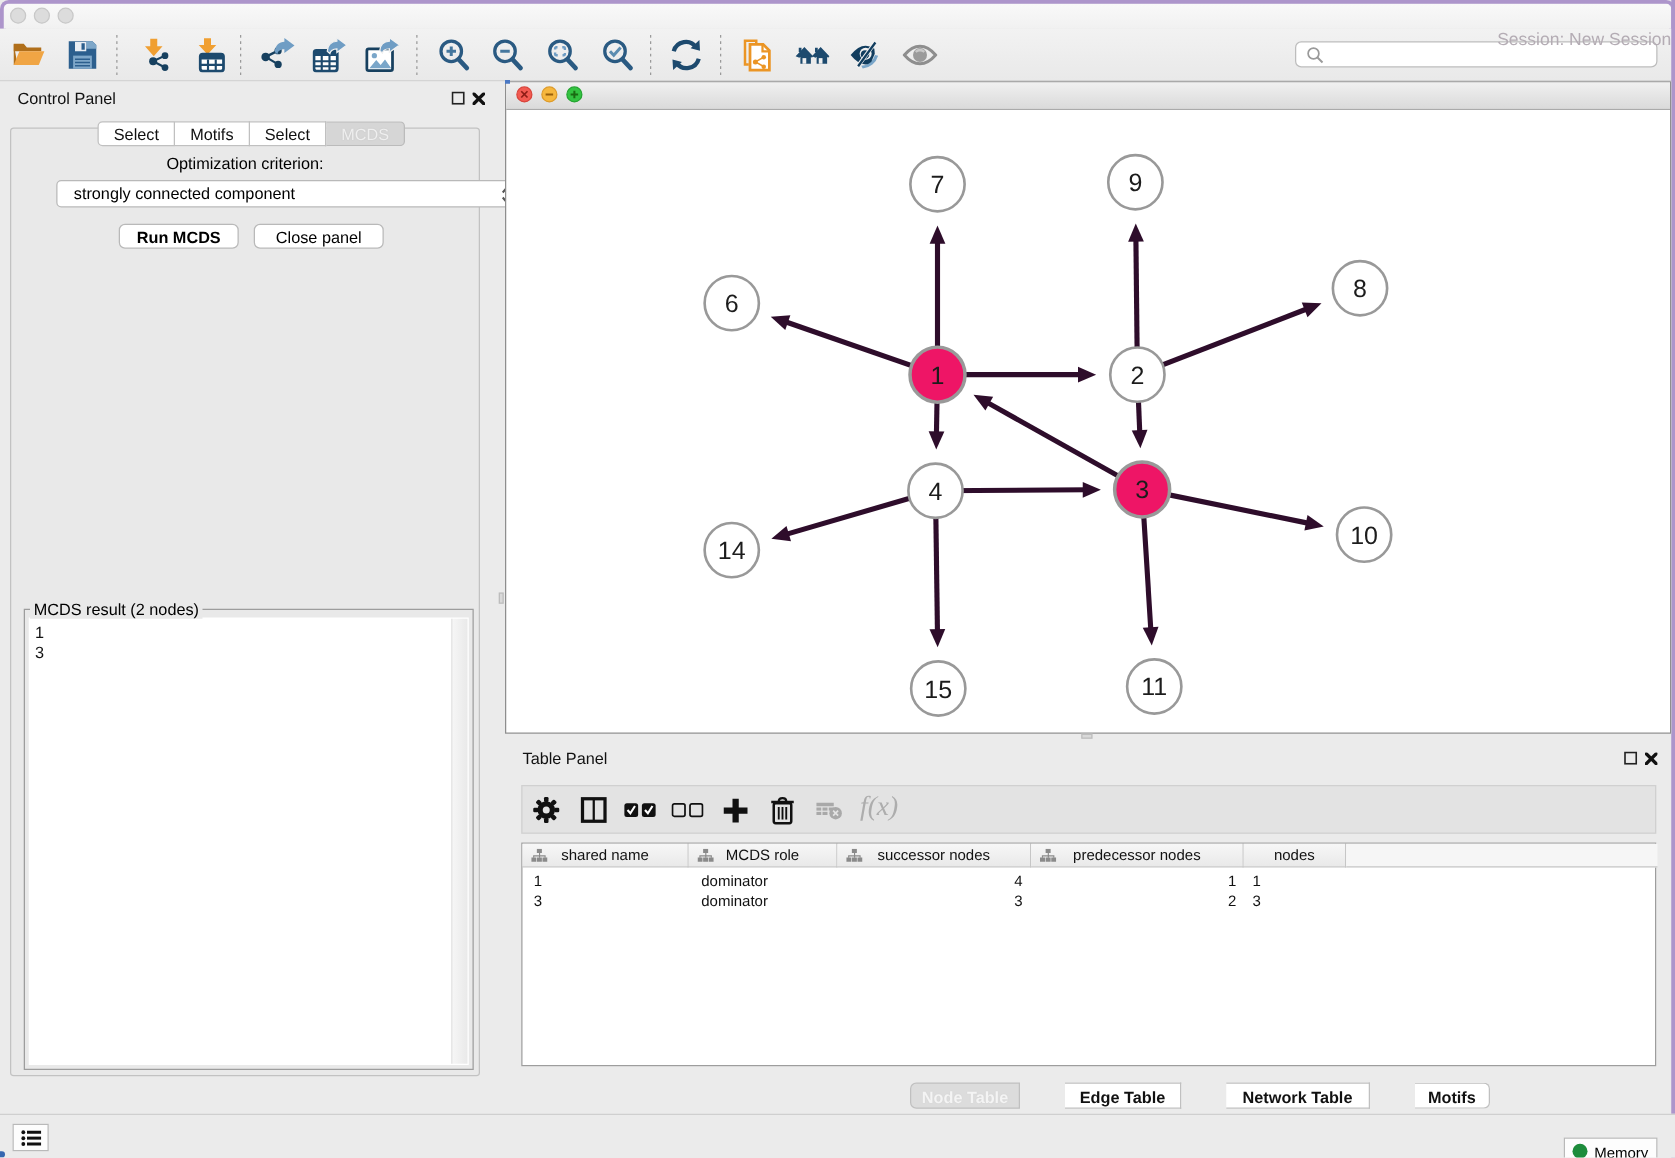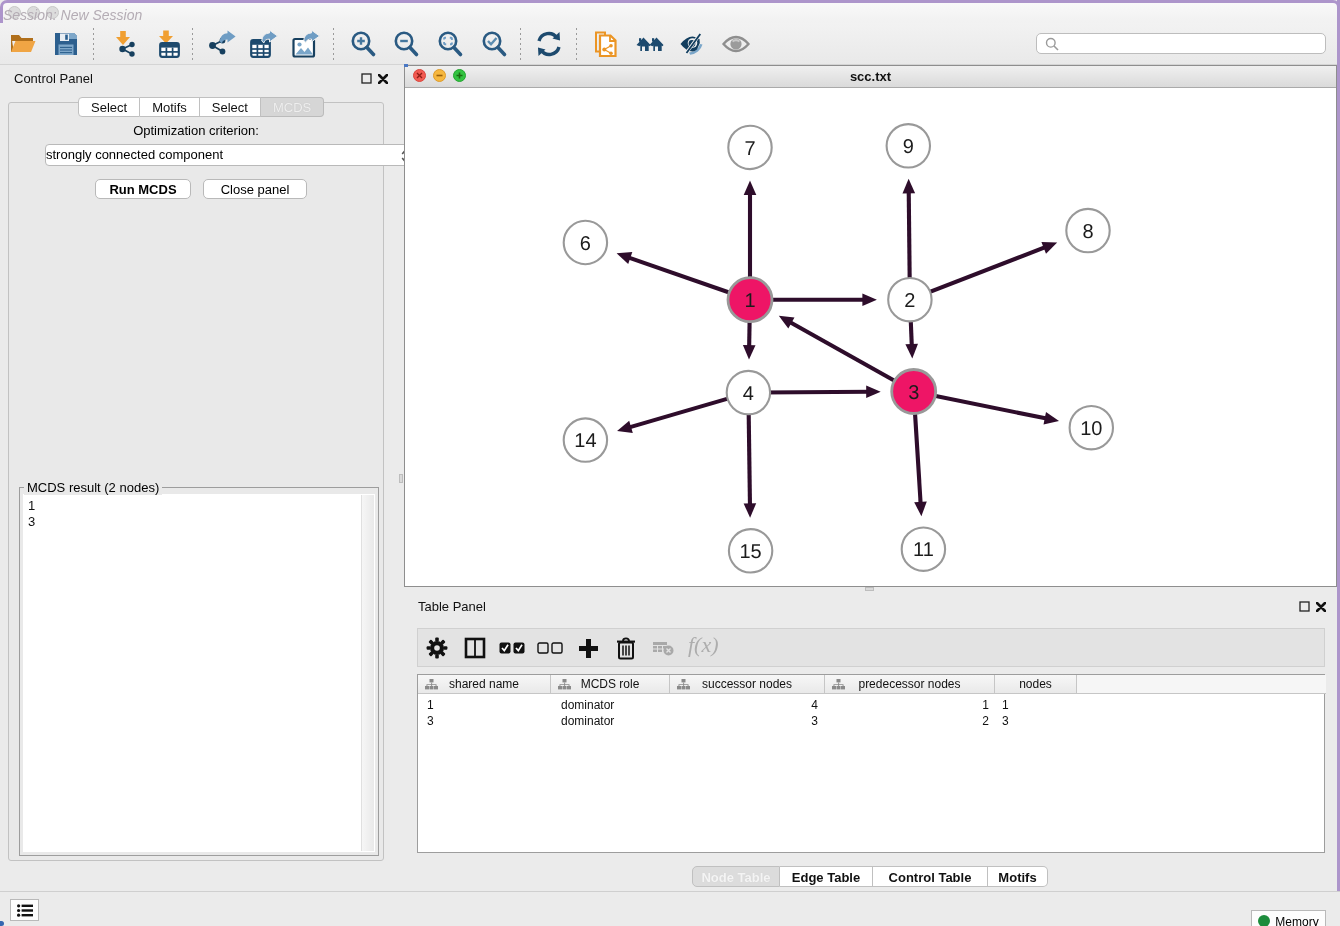--- a/index.html
+++ b/index.html
@@ -5,22 +5,22 @@
 * { margin:0; padding:0; box-sizing:border-box; }
 html,body { width:1340px; height:926px; overflow:hidden; }
 body { font-family:"Liberation Sans", sans-serif; background:#ebebeb; position:relative; }
 .abs { position:absolute; }
 
 #titlebar { position:absolute; left:0; top:0; width:1340px; height:23px;
   background:linear-gradient(#f9f9f9,#f1f1f1); border-radius:7px 7px 0 0;
   border-top:3px solid #ad95cb; border-left:3px solid #ad95cb; border-right:3px solid #ad95cb; }
 #titlebar .dot { position:absolute; top:3px; width:13px; height:13px; border-radius:50%;
   background:#dcdcdc; border:1px solid #c8c8c8; }
-#title-text { position:absolute; top:4px; left:0; width:100%; text-align:left;
-  font-size:14px; color:#b4acb4;font-style:italic; }
+#title-text { position:absolute; top:20px; left:0; width:100%; text-align:right;
+  font-size:14px; color:#b4acb4; }
 #rightedge { position:absolute; right:0; top:0; width:3px; height:926px; background:#ad95cb; }
 
 #toolbar { position:absolute; left:0; top:23px; width:1337px; height:42px;
   background:linear-gradient(#f2f2f2,#e9e9e9); border-bottom:1px solid #d4d4d4; }
 .tbi { position:absolute; top:7px; width:28px; height:28px; }
 .tsep { position:absolute; top:5px; width:1px; height:32px;
   background-image:linear-gradient(#9a9a9a 40%, rgba(0,0,0,0) 0%);
   background-size:1px 5px; }
 #searchbox { position:absolute; left:1036px; top:10px; width:290px; height:21px;
   background:#fff; border:1px solid #bdbdbd; border-radius:5px; }
@@ -29,21 +29,21 @@
 #cp-title { position:absolute; left:14px; top:71px; font-size:13px; color:#111; }
 #cp-tabs { position:absolute; left:78px; top:97px; height:20px; }
 .cptab { float:left; height:20px; line-height:20px; font-size:13px; padding:0 12px;
   background:#fff; border:1px solid #c0c0c0; border-left:none; color:#111; }
 .cptab.first { border-left:1px solid #c0c0c0; border-radius:4px 0 0 4px; }
 .cptab.sel { background:#d6d6d6; color:#efefef; text-shadow:0 0 1px #bdbdbd; border-radius:0 4px 4px 0; border:1px solid #bbb; border-left:none;}
 #cp-content { position:absolute; left:8px; top:102px; width:376px; height:759px;
   background:#e9e9e9; border:1px solid #c2c2c2; border-radius:3px; }
 #opt-label { position:absolute; left:0; top:20px; width:100%; text-align:center; font-size:13px; }
 #opt-select { position:absolute; left:36px; top:41px; width:374px; height:22px; background:#fff;
-  border:1px solid #b9b9b9; border-radius:4px; font-size:13px; line-height:20px; }
+  border:1px solid #b9b9b9; border-radius:4px; font-size:13px; line-height:20px; padding-left:13px; }
 .btn { position:absolute; height:20px; background:#fff; border:1px solid #b9b9b9;
   border-radius:5px; font-size:13px; text-align:center; line-height:19px; }
 #fieldset { position:absolute; left:10px; top:377px; width:360px; height:376px; }
 #fs-border { position:absolute; left:0; top:7px; width:360px; height:369px; border:1px solid #9d9d9d; }
 #fs-legend { position:absolute; left:5px; top:0; background:#e9e9e9; padding:0 3px; font-size:13px; }
 #fs-text { position:absolute; left:4px; top:14px; width:352px; height:358px; background:#fff;
   font-size:13px; line-height:15.6px; padding:4px 0 0 5px; color:#111; }
 #fs-scroll { position:absolute; right:5px; top:15px; width:13px; height:356px;
   background:linear-gradient(90deg,#f6f6f6,#e9e9e9); border-left:1px solid #e0e0e0; }
 
@@ -68,21 +68,21 @@
 #tbl { position:absolute; left:417px; top:674px; width:908px; height:179px; background:#fff;
   border:1px solid #9d9d9d; font-size:12px; }
 .th { position:absolute; top:0; height:19px; background:linear-gradient(#f7f7f7,#e9e9e9);
   border-right:1px solid #c6c6c6; border-bottom:1px solid #c6c6c6; text-align:center;
   line-height:19px; font-size:12px; color:#111; }
 .hicon { position:absolute; left:7px; top:4px; }
 .cell { position:absolute; height:16px; line-height:16px; font-size:12px; color:#111; }
 
 #bt-tabs { position:absolute; left:692px; top:866px; height:21px; }
 .btab { float:left; height:21px; line-height:21px; font-size:13px; font-weight:700; text-align:center;
-  background:#fff; border:1px solid #c0c0c0; border-left:none; color:#111; }
+  background:#fff; border:1px solid #c0c0c0; border-left:none; color:#111;margin-left:36px; }
 .btab.sel { background:#dcdcdc; color:#f4f4f4; border-radius:5px 0 0 5px; border-left:1px solid #c0c0c0; text-shadow:0 0 1px #cdcdcd; }
 .btab.last { border-radius:0 5px 5px 0; }
 svg text { font-family:"Liberation Sans", sans-serif; text-rendering:geometricPrecision; }
 body { -webkit-font-smoothing:antialiased; }
 </style>
 </head>
 <body>
 <div id="toolbar">
 
   <svg class="tbi" style="left:9px;" width="28" height="28" viewBox="0 0 28 28">
@@ -282,21 +282,20 @@
 </div>
 <div id="cp-tabs">
   <div class="cptab first">Select</div>
     <div class="cptab">Motifs</div>
     <div class="cptab">Select</div>
     <div class="cptab sel">MCDS</div>
 </div>
 
 <div id="netwin">
   <div id="net-titlebar">
-    <div id="net-title">scc.txt</div>
     <div class="tl" style="left:8px; background:#f25a51; border:1px solid #d8453c;">
       <svg width="11" height="11" viewBox="0 0 11 11" style="position:absolute;left:0;top:0;">
           <path d="M3 3 l5 5 M8 3 l-5 5" stroke="#8e1d16" stroke-width="1.4"></path>
         </svg>
     </div>
     <div class="tl" style="left:28px; background:#f6b73e; border:1px solid #dd9b2b;">
       <svg width="11" height="11" viewBox="0 0 11 11" style="position:absolute;left:0;top:0;">
           <path d="M2.5 5.5 h6" stroke="#985f0a" stroke-width="1.6"></path>
         </svg>
     </div>
@@ -495,21 +494,21 @@
   <div class="cell" style="left:584px; top:22px;">1</div>
   <div class="cell" style="left:9px; top:38px;">3</div>
   <div class="cell" style="left:143px; top:38px;">dominator</div>
   <div class="cell" style="left:252px; top:38px; width:148px; text-align:right;">3</div>
   <div class="cell" style="left:407px; top:38px; width:164px; text-align:right;">2</div>
   <div class="cell" style="left:584px; top:38px;">3</div>
 </div>
 <div id="bt-tabs">
   <div class="btab sel" style="width:88px;">Node Table</div>
     <div class="btab" style="width:93px;">Edge Table</div>
-    <div class="btab" style="width:115px;">Control Table</div>
+    <div class="btab" style="width:115px;">Network Table</div>
     <div class="btab last" style="width:60px;">Motifs</div>
 </div>
 
 <div id="statusbar">
   <div id="listbtn">
     <svg style="position:absolute;left:6px;top:4px;" width="16" height="13" viewBox="0 0 16 13">
       <g fill="#111">
           <circle cx="1.6" cy="1.8" r="1.6"></circle>
           <circle cx="1.6" cy="6.5" r="1.6"></circle>
           <circle cx="1.6" cy="11.2" r="1.6"></circle>

